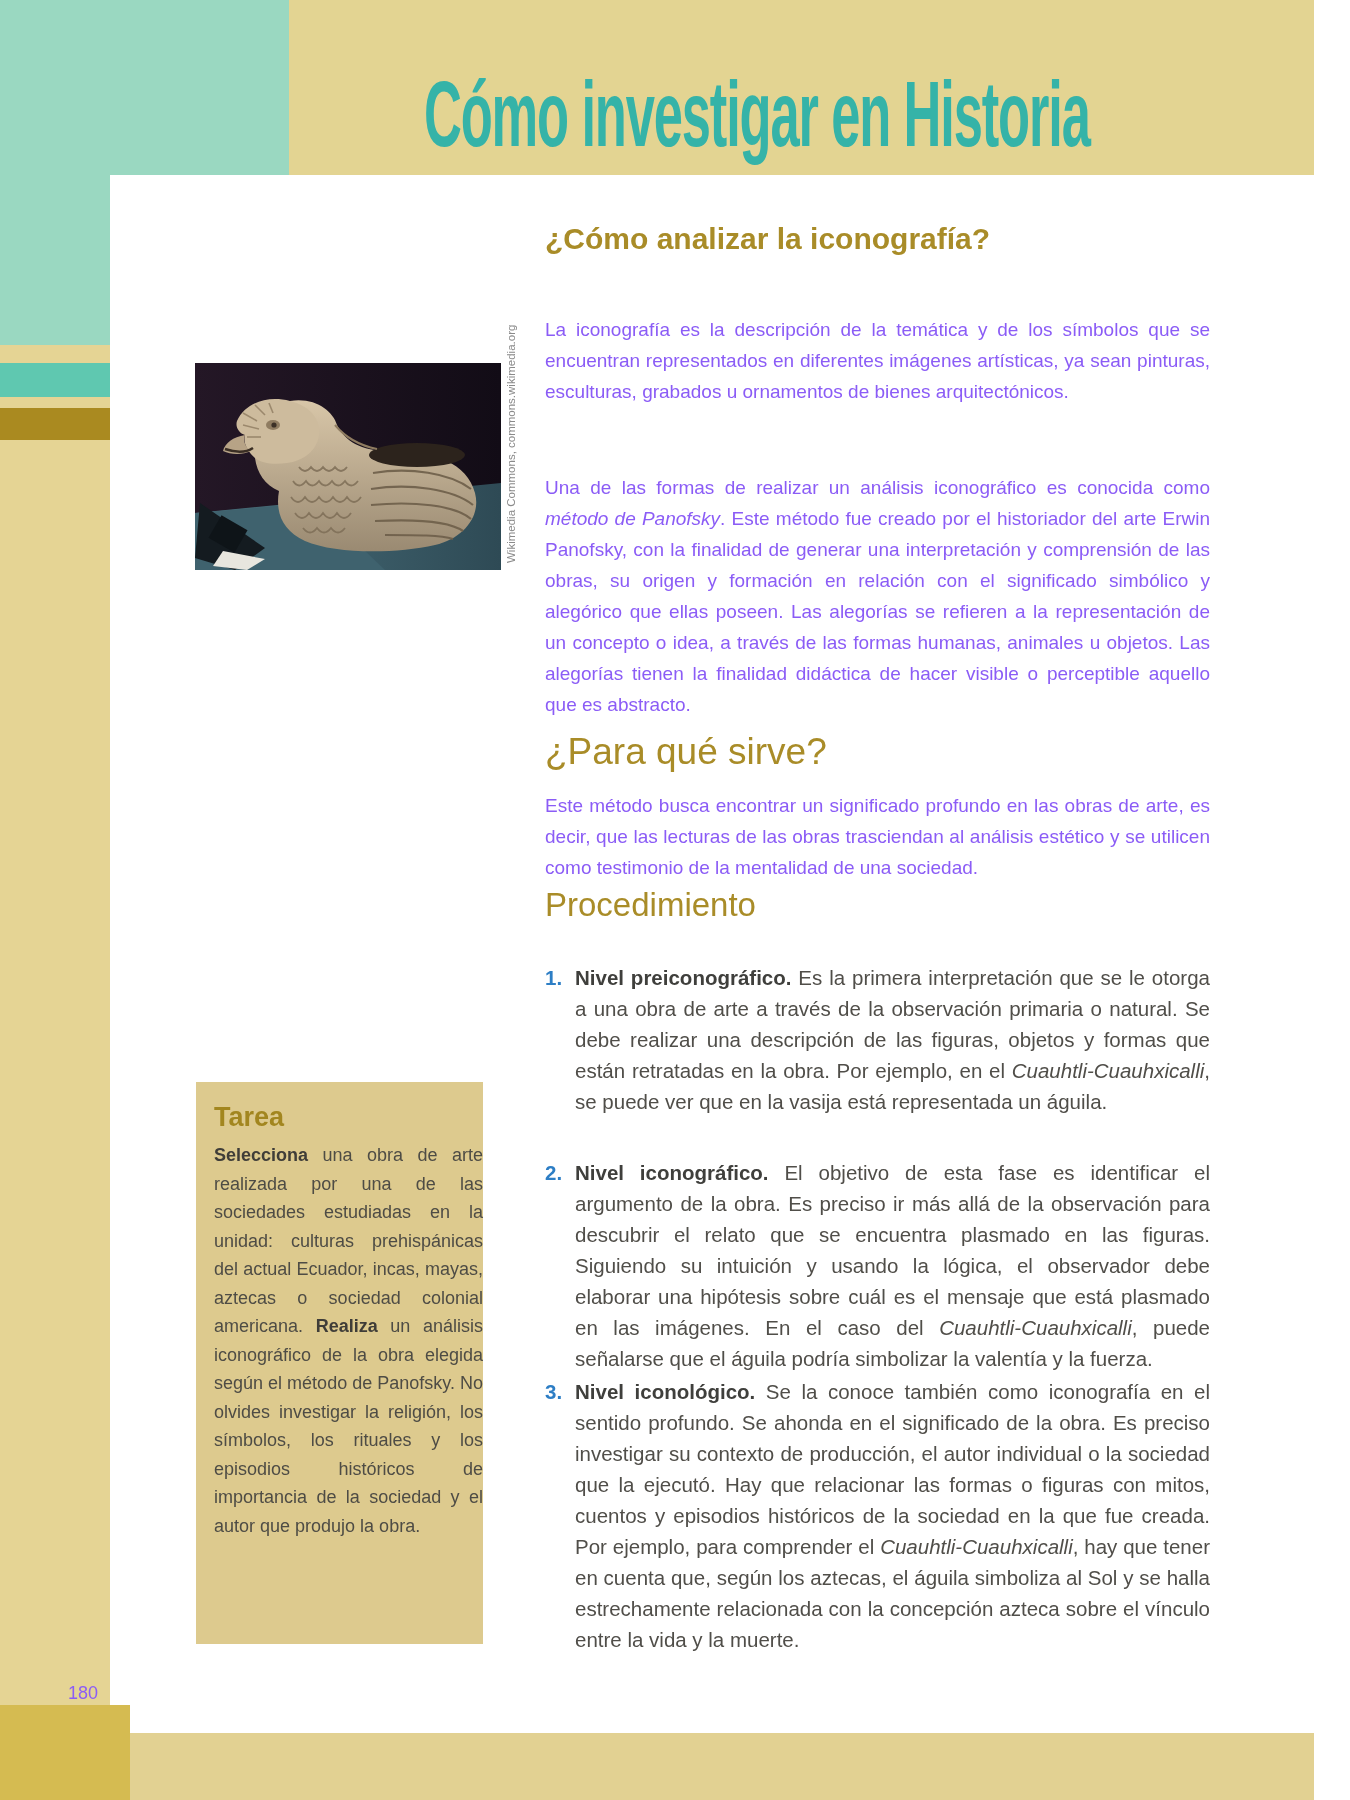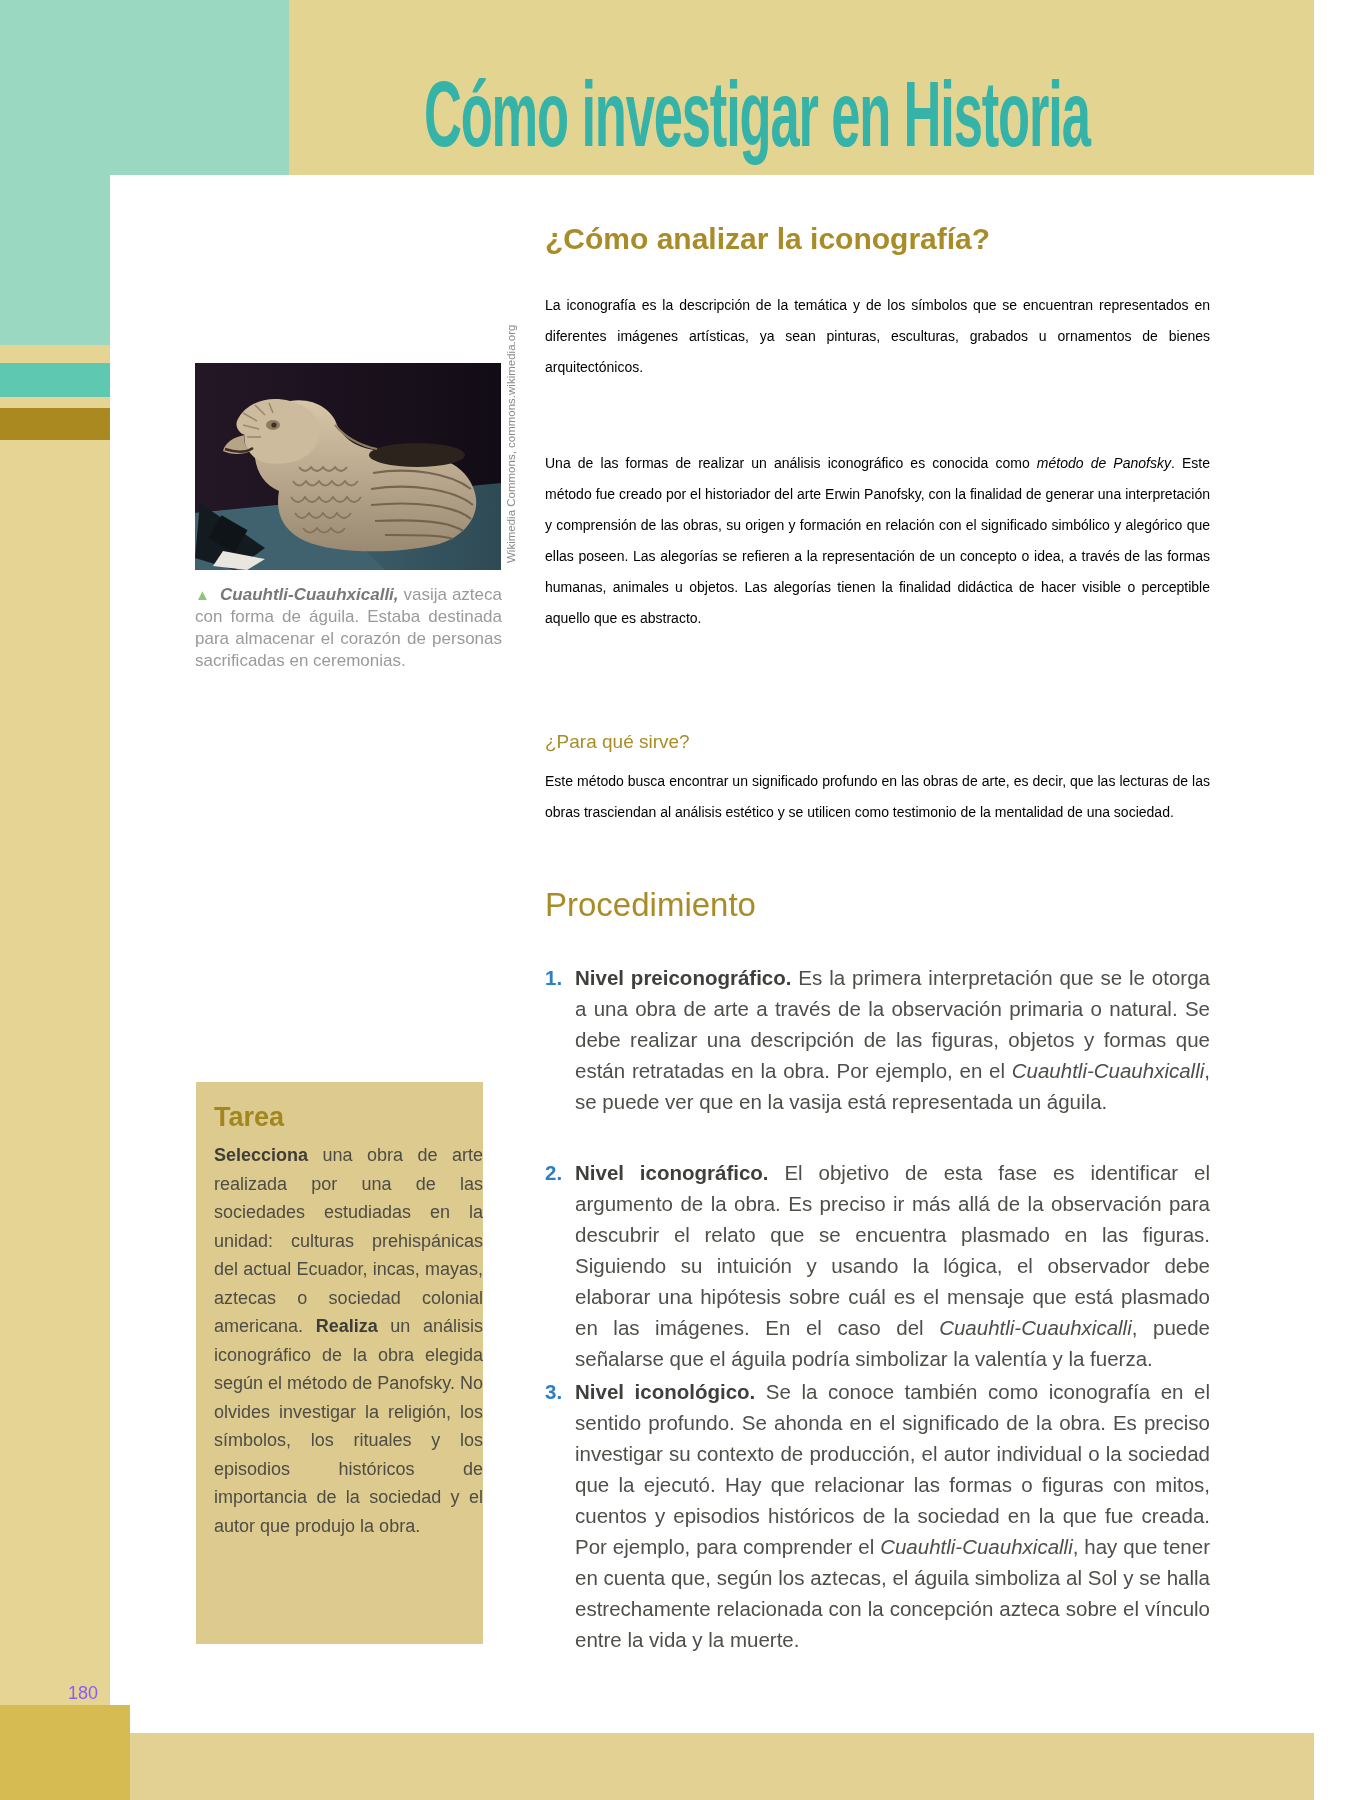--- a/index.html
+++ b/index.html
@@ -26,23 +26,23 @@
   .photo{left:195px;top:363px;width:306px;height:207px;}
   .credit{left:505px;top:563px;width:232px;height:16px;font-size:11.5px;color:#8a8a8a;
       transform:rotate(-90deg);transform-origin:0 0;white-space:nowrap;}
   .caption{left:195px;top:584px;width:307px;font-size:17px;line-height:22px;
       color:#9a9a98;text-align:justify;}
   .caption .tri{color:#8cc87c;font-size:15px;padding-right:10px;}
   .caption .term{font-weight:700;font-style:italic;color:#787876;}
   
   .main{color:#504e49;}
   .h-bold{left:545px;top:222px;font-size:30px;font-weight:700;color:#a98c28;}
-  .h-reg{left:545px;top:731px;font-size:19px;color:#a98c28;}
+  .h-reg{left:545px;top:731px;font-size:37px;color:#a98c28;}
   .h-proc{left:545px;top:886px;font-size:33px;color:#a98c28;}
-  .para{width:665px;font-size:14px;line-height:31px;text-align:justify;color:#000000;}
+  .para{width:665px;font-size:19px;line-height:31px;text-align:justify;color:#8b5cf6;margin-top:24px;}
   .p1{left:545px;top:290px;}
   .p2{left:545px;top:448px;}
   .p3{left:545px;top:766px;}
   .proc-item{position:absolute;left:545px;width:665px;}
   .item1{top:962px;} .item2{top:1157px;} .item3{top:1376px;}
   .proc-num{position:absolute;left:0;top:0;width:26px;color:#2d7ec5;font-weight:700;
       font-size:20.5px;line-height:31px;}
   .proc-body{margin-left:30px;width:635px;font-size:20.5px;line-height:31px;
       text-align:justify;color:#504e49;}
   .proc-body .term{font-weight:700;color:#3f3f3c;}
@@ -134,24 +134,20 @@
         <path d="M176,142 C218,138 260,142 276,156"></path>
         <path d="M180,158 C220,156 254,158 268,168"></path>
         <path d="M190,172 C222,172 246,172 258,176"></path>
       </g>
       <path d="M140,62 C150,74 162,82 182,86" stroke="#8f7c61" stroke-width="2" fill="none"></path>
     </svg>
   </div>
 
   <div class="abs credit">Wikimedia Commons, commons.wikimedia.org</div>
 
-  <div class="abs caption">
-    <span class="tri">▲</span><span class="term">Cuauhtli-Cuauhxicalli,</span>
-    <span>vasija azteca con forma de águila. Estaba destinada para almacenar el corazón de personas  sacrificadas en ceremonias.</span>
-  </div>
 
   <div class="main">
     <div class="abs h-bold">¿Cómo analizar la iconografía?</div>
 
     <div class="abs para p1">La iconografía es la descripción de la temática y de los símbolos que se encuentran representados en diferentes imágenes artísticas, ya sean pinturas, esculturas, grabados u ornamentos de bienes arquitectónicos.</div>
 
     <div class="abs para p2"><span>Una de las formas de realizar un análisis iconográfico es conocida como </span><span class="ital">método de Panofsky</span><span>. Este método fue creado por el historiador del arte Erwin Panofsky, con la finalidad de generar una interpretación y comprensión de las obras, su origen y formación en relación con el significado simbólico y alegórico que ellas poseen. Las alegorías se refieren a la representación de un concepto o idea, a través de las formas humanas, animales u objetos. Las alegorías tienen la finalidad didáctica de hacer visible o perceptible aquello que es abstracto.</span></div>
 
     <div class="abs h-reg">¿Para qué sirve?</div>
     <div class="abs para p3">Este método busca encontrar un significado profundo en las obras de arte, es decir, que las lecturas de las obras trasciendan al análisis estético y se utilicen como testimonio de la mentalidad de una sociedad.</div>

